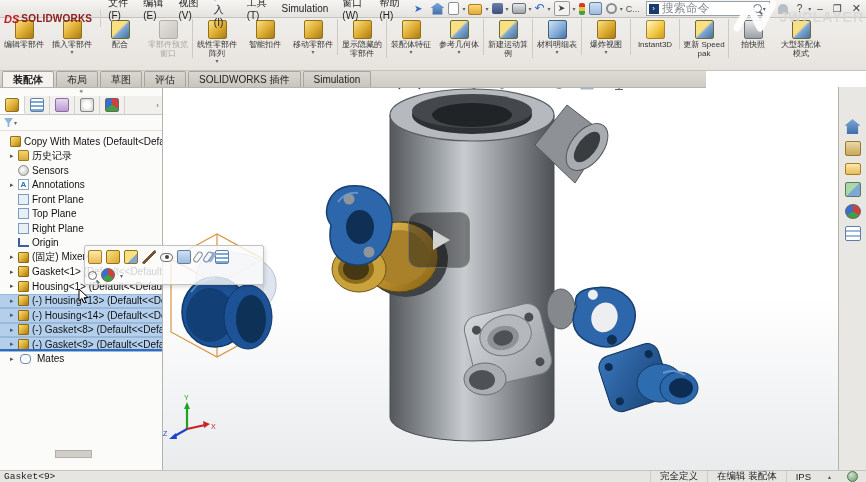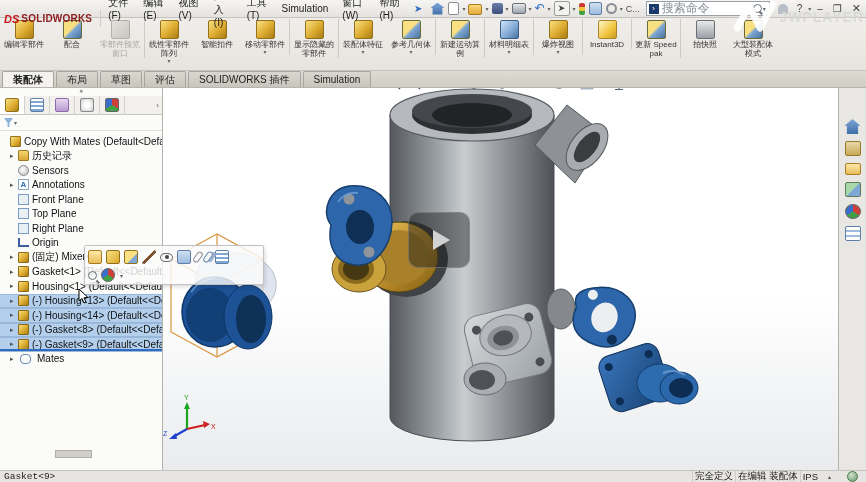--- a/index.html
+++ b/index.html
@@ -55,21 +55,21 @@
   .ricon.mix{background:linear-gradient(135deg,#f9e083 45%,#7fa8d4 55%,#48719e);border-color:#6a6a3a;}
   .ricon.cam{background:linear-gradient(#e8e8e8,#9aa0a6);border-color:#6a7078;}
   .ricon.i3d{background:linear-gradient(135deg,#fff6c8,#f0c63e 60%,#c89a20);border-color:#a8842a;}
   .ricon.dis{background:linear-gradient(135deg,#e4e2de,#c9c6c0);border-color:#b2afa9;}
   .rlabel{font-size:8px;line-height:9px;color:#333;text-align:center;width:44px;
     word-break:break-all;white-space:normal;}
   .rbtn.dis .rlabel{color:#a8a5a0;}
   .rdrop{font-size:6px;color:#666;line-height:5px;margin-top:1px;}
 
   
-  .tabrow{position:absolute;left:0;top:71px;width:866px;height:16px;
+  .tabrow{position:absolute;left:0;top:71px;width:706px;height:16px;
     background:linear-gradient(#dedbd4,#cfccc4);border-bottom:1px solid #b8b5ae;
     display:flex;align-items:flex-end;font-size:10px;color:#222;z-index:18;}
   .tab{padding:1px 10px;border:1px solid #a8a5a0;border-bottom:none;margin-left:2px;
     background:linear-gradient(#dad7d0,#c8c5bd);border-radius:2px 2px 0 0;height:13px;line-height:13px;}
   .tab.active{background:#f4f2ee;font-weight:bold;}
 
   
   .main{position:absolute;left:0;top:87px;width:866px;height:383px;}
 
   
@@ -163,21 +163,21 @@
   .pb-fill{position:absolute;left:0;top:0;height:9px;border-radius:5px;
     background:linear-gradient(#f0f0f0,#bdbdbd);}
   .pb-knob{position:absolute;top:-2.5px;right:-7px;width:14px;height:14px;border-radius:50%;
     background:radial-gradient(circle at 35% 30%,#fff,#cfcfcf);box-shadow:0 1px 2px rgba(0,0,0,.5);}
   .pb-ico{margin:0 7px;}
 
   
   .statusbar{position:absolute;left:0;top:470px;width:866px;height:12px;background:#e7e5e1;
     border-top:1px solid #c6c3be;display:flex;align-items:center;font-size:9.5px;color:#222;z-index:26;box-sizing:border-box;}
   .sb-left{padding-left:4px;flex:1;font-family:Liberation Mono, monospace;}
-  .sb-item{padding:0 2px;border-left:1px solid #cfccc7;height:100%;display:flex;align-items:center;text-align:right;}
+  .sb-item{padding:0 9px;border-left:1px solid #cfccc7;height:100%;display:flex;align-items:center;text-align:right;}
   .sb-caret{font-size:6px;color:#555;padding:0 8px;}
   .sb-ico{width:9px;height:9px;border-radius:50%;background:radial-gradient(circle at 35% 30%,#cfe0cf,#6a9a6a);
     border:1px solid #4a7a4a;margin:0 8px;}
 
   
   .watermark{position:absolute;right:2px;top:0;z-index:40;pointer-events:none;display:flex;align-items:center;}
   .watermark .wmtext{color:rgba(215,215,215,.9);font-size:14px;letter-spacing:1px;font-weight:bold;}
 </style>
 </head>
 <body>
@@ -229,20 +229,25 @@
       <span class="winbtn">‒</span>
       <span class="winbtn">❐</span>
       <span class="winbtn close">✕</span>
     </div>
   </div>
 
   <div class="ribbon">
     <div class="rbtn">
         <span class="ricon"></span>
         <span class="rlabel">编辑零部件</span>
+      </div>
+    <div class="rbtn">
+        <span class="ricon"></span>
+        <span class="rlabel">插入零部件</span>
+        <span class="rdrop">▾</span>
       </div>
     <div class="rbtn">
         <span class="ricon mix"></span>
         <span class="rlabel">配合</span>
       </div>
     <div class="rbtn dis sepr">
         <span class="ricon dis"></span>
         <span class="rlabel">零部件预览窗口</span>
       </div>
     <div class="rbtn">

